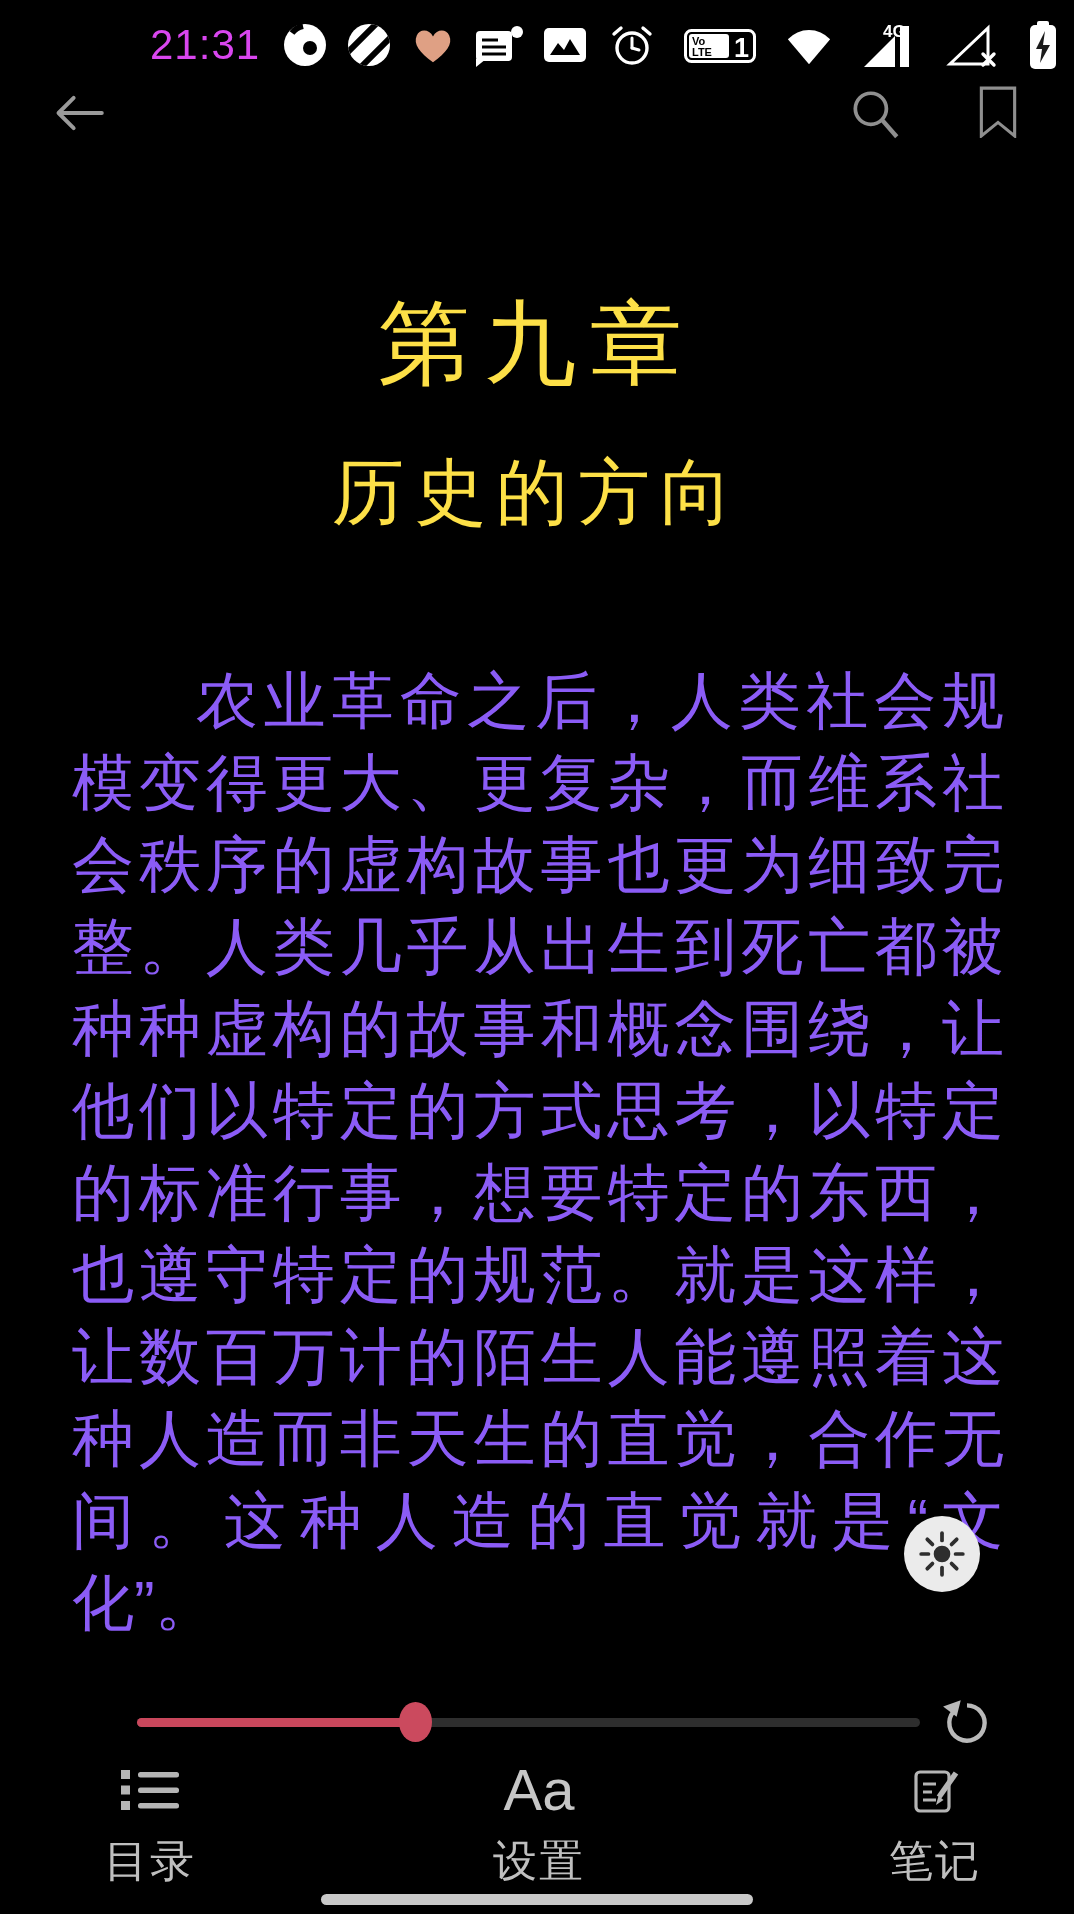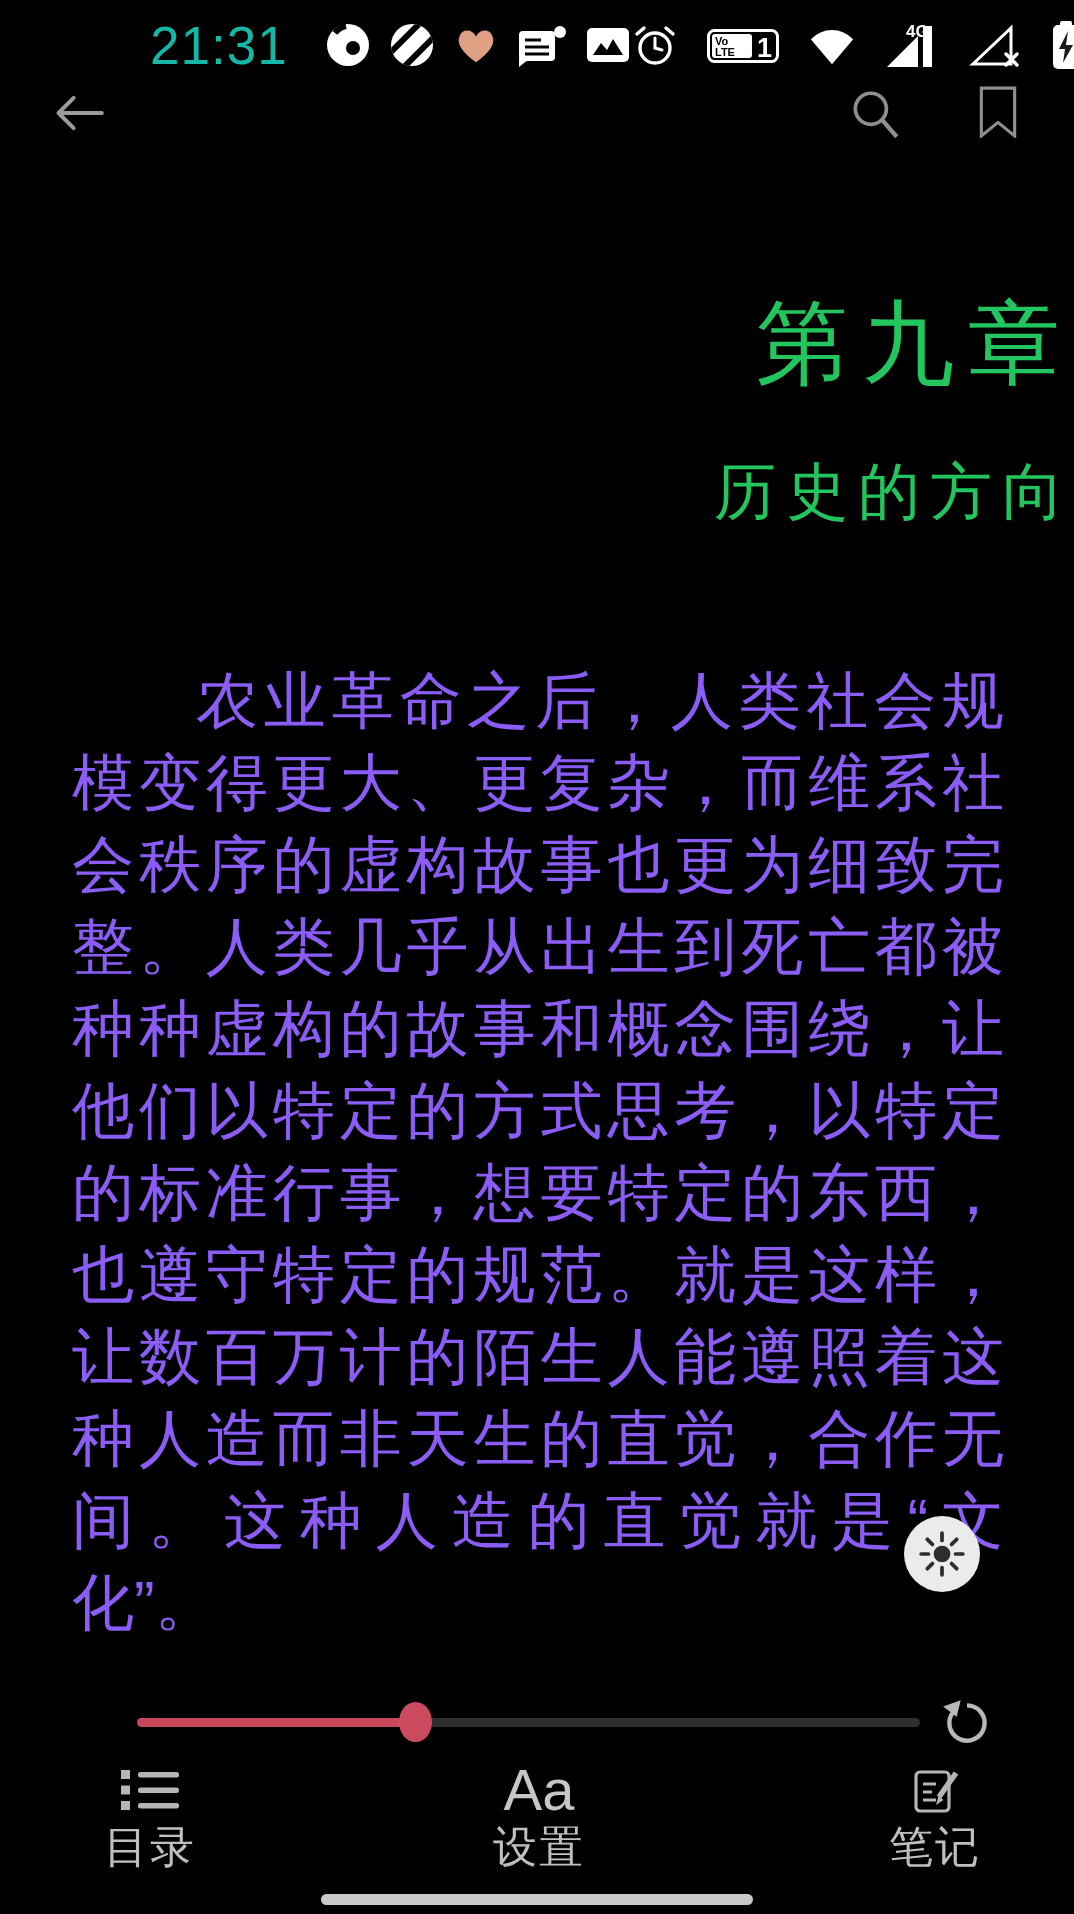--- a/index.html
+++ b/index.html
@@ -2,50 +2,50 @@
 <html><head>
 <meta charset="utf-8">
 <style>
   html,body{margin:0;padding:0;background:#000;}
   #screen{
     position:relative;width:1074px;height:1914px;background:#000;overflow:hidden;
     font-family:"Liberation Sans","DejaVu Sans",sans-serif;
   }
   
   .status-bar{position:absolute;top:0;left:0;right:0;height:82px;display:flex;align-items:center;padding:8px 14px 0 150px;box-sizing:border-box;}
-  .sb-time{font-size:53px;color:#14b8a6;letter-spacing:1px;margin-right:37px;}
+  .sb-time{font-size:42px;color:#d946ef;letter-spacing:1px;margin-right:22px;}
   .sb-left{display:flex;align-items:center;gap:18px;}
   .sb-spacer{flex:1;}
   .sb-right{display:flex;align-items:center;gap:28px;}
   .sb-ic{display:block;}
   
   .back-btn{position:absolute;left:52px;top:90px;width:52px;height:46px;}
   .search-btn{position:absolute;left:848px;top:86px;width:54px;height:58px;}
   .bookmark-btn{position:absolute;left:978px;top:86px;width:40px;height:52px;}
   
-  .chapter-title{position:absolute;top:268px;left:0;right:0;text-align:right;color:#22c55e;}
+  .chapter-title{position:absolute;top:268px;left:0;right:0;text-align:center;color:#fde047;}
   .chapter-title .t1{font-size:92px;line-height:150px;letter-spacing:14px;}
-  .chapter-title .t2{font-size:62px;line-height:148px;letter-spacing:10px;font-family:Liberation Serif, serif;}
+  .chapter-title .t2{font-size:72px;line-height:148px;letter-spacing:10px;}
   
   .body-text{position:absolute;top:660px;left:72px;width:932px;color:#8b5cf6;font-size:62px;line-height:82px;}
   .bl{width:100%;text-align:justify;text-align-last:justify;white-space:nowrap;}
   .bl.first{text-indent:2em;}
   .bl.last{text-align:left;text-align-last:left;}
   
   .sun-btn{position:absolute;left:904px;top:1516px;width:76px;height:76px;border-radius:50%;background:#ebebeb;display:flex;align-items:center;justify-content:center;}
   .sun-btn svg{width:50px;height:50px;}
   
   .slider-row{position:absolute;left:0;top:1694px;width:1074px;height:56px;}
   .slider-track{position:absolute;left:137px;top:24px;width:783px;height:9px;border-radius:5px;background:#2e2e2e;}
   .slider-fill{position:absolute;left:0;top:0;height:9px;border-radius:5px;background:#c9475c;width:278px;}
   .slider-thumb{position:absolute;left:399px;top:8px;width:33px;height:40px;border-radius:50%;background:#cb4a5e;}
   .undo-btn{position:absolute;left:940px;top:2px;width:54px;height:54px;}
   
   .bottom-nav{position:absolute;left:0;top:1762px;width:1074px;height:132px;}
-  .nav-item{position:absolute;top:0;transform:translateX(-50%);display:flex;flex-direction:column;align-items:center;color:#bfbfbf;}
+  .nav-item{position:absolute;top:0;transform:translateX(-50%);display:flex;flex-direction:column;align-items:center;gap:14px;color:#bfbfbf;}
   .nav-item .ic{height:56px;display:flex;align-items:center;justify-content:center;}
   .nav-item .aa{font-size:58px;color:#c6c6c6;line-height:56px;}
   .nav-label{font-size:44px;letter-spacing:2px;}
   .ni-1{left:150px;} .ni-2{left:539px;} .ni-3{left:935px;justify-content:space-between;}
   
   .home-indicator{position:absolute;left:50%;transform:translateX(-50%);top:1894px;width:432px;height:11px;border-radius:6px;background:#c9c9c9;}
 </style>
 </head>
 <body>
 

